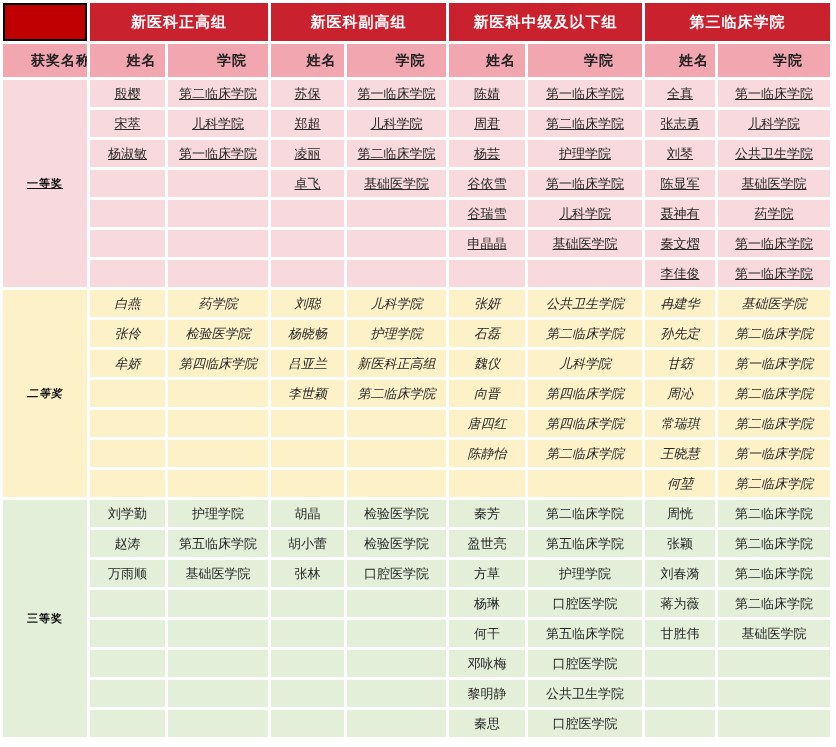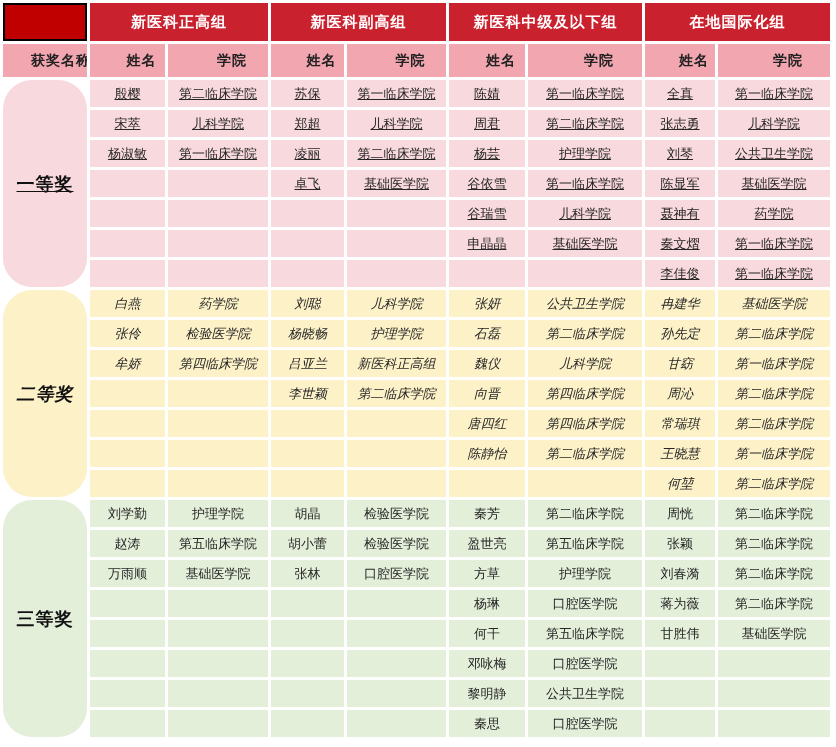--- a/index.html
+++ b/index.html
@@ -57,24 +57,23 @@
   tbody tr { height: 27px; }
   tbody td {
     font-size: 13px;
     color: var(--text);
   }
   tbody.sec-pink td   { background: var(--pink); text-decoration: underline; }
   tbody.sec-yellow td { background: var(--yellow); font-style: italic; }
   tbody.sec-green td  { background: var(--green); }
   td.award-cell {
     font-weight: 700;
-    font-size: 18px;
+    font-size: 11px;
     color: #111111;
     letter-spacing: 1px;
-    border-radius: 29px;
   }
 </style>
 </head>
 <body>
 
 <table class="award-table">
   <colgroup>
     <col style="width:84px">
     <col style="width:75px">
       <col style="width:100px">
@@ -84,21 +83,21 @@
       <col style="width:114px">
     <col style="width:70px">
       <col style="width:112px">
   </colgroup>
   <thead>
     <tr class="group-row">
       <td class="corner-cell"></td>
       <th class="group-header" colspan="2">新医科正高组</th>
       <th class="group-header" colspan="2">新医科副高组</th>
       <th class="group-header" colspan="2">新医科中级及以下组</th>
-      <th class="group-header" colspan="2">在地国际化组</th>
+      <th class="group-header" colspan="2">第三临床学院</th>
     </tr>
     <tr class="sub-row">
       <th>获奖名称</th>
       <th>姓名</th>
       <th>学院</th>
       <th>姓名</th>
       <th>学院</th>
       <th>姓名</th>
       <th>学院</th>
       <th>姓名</th>

